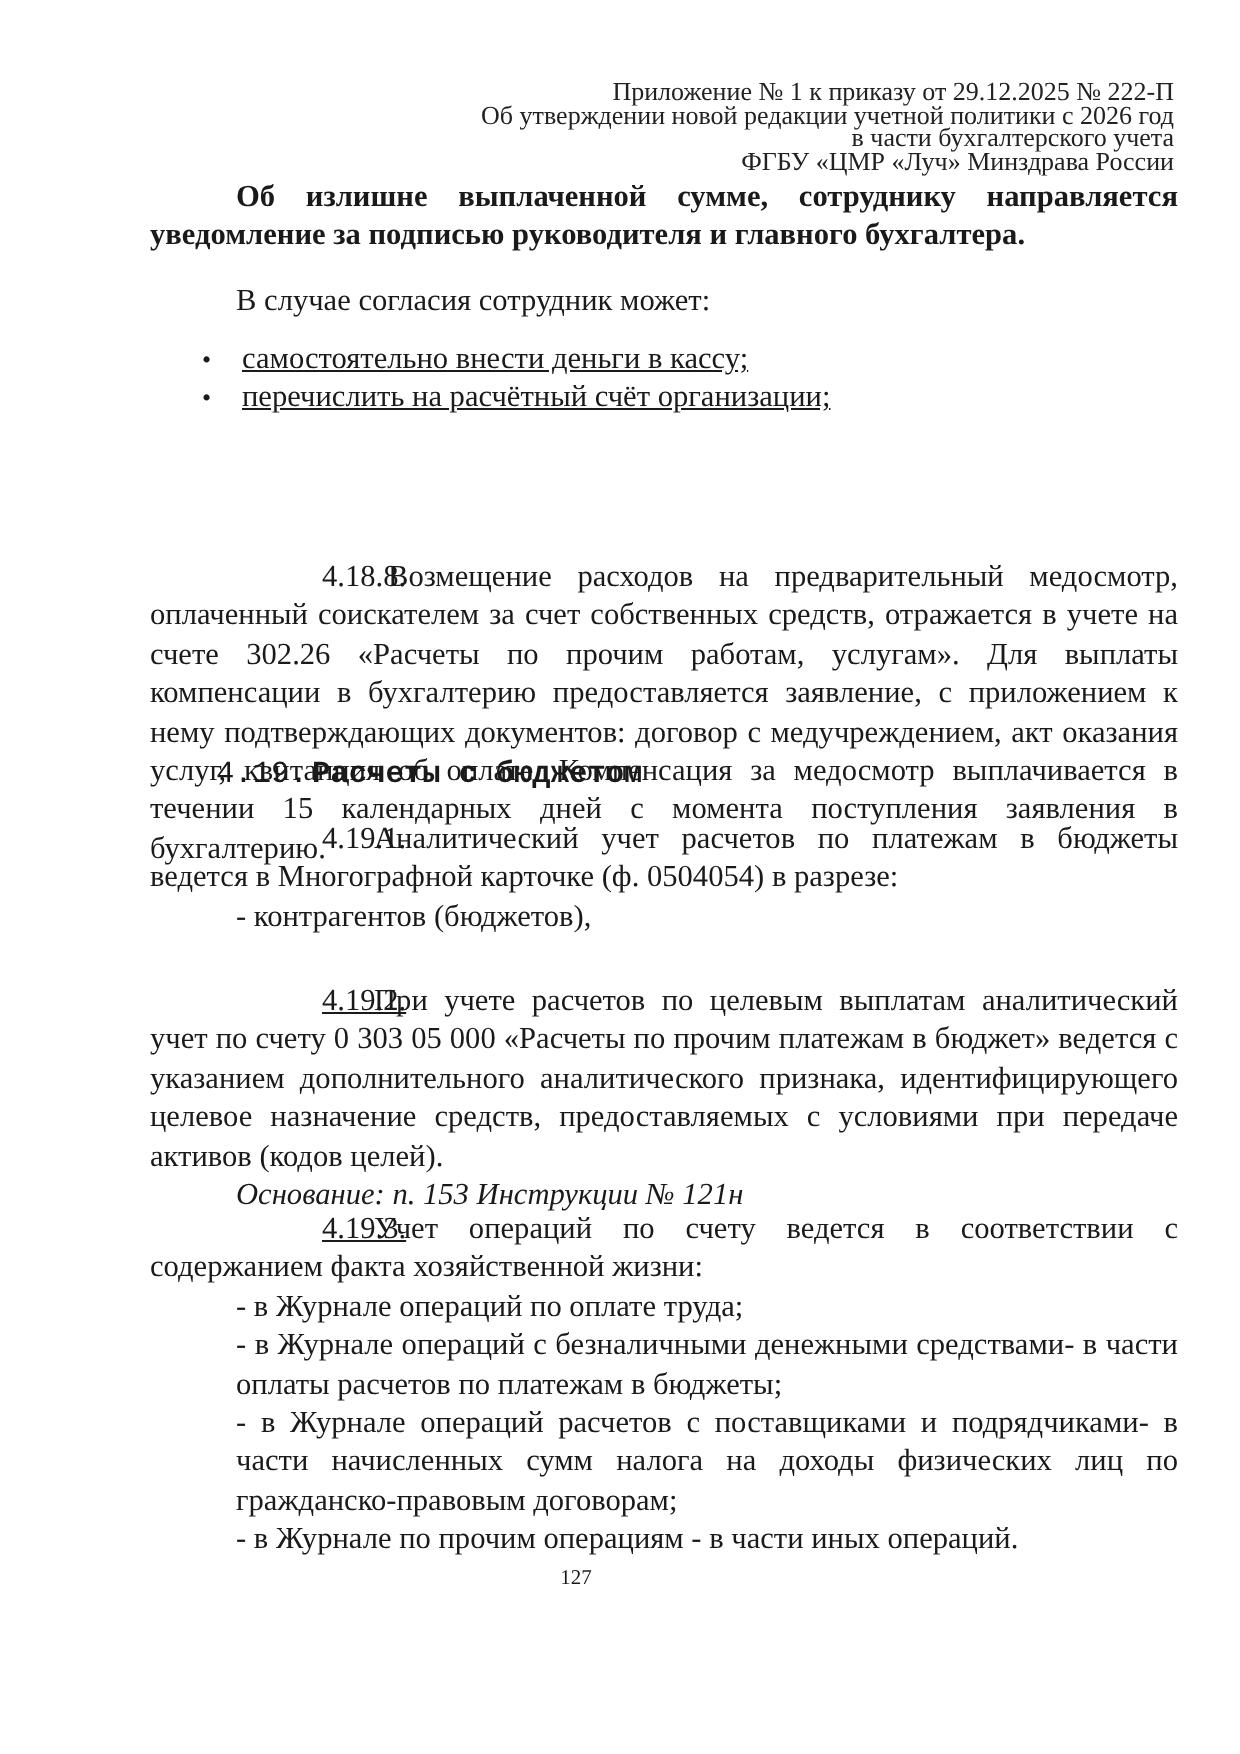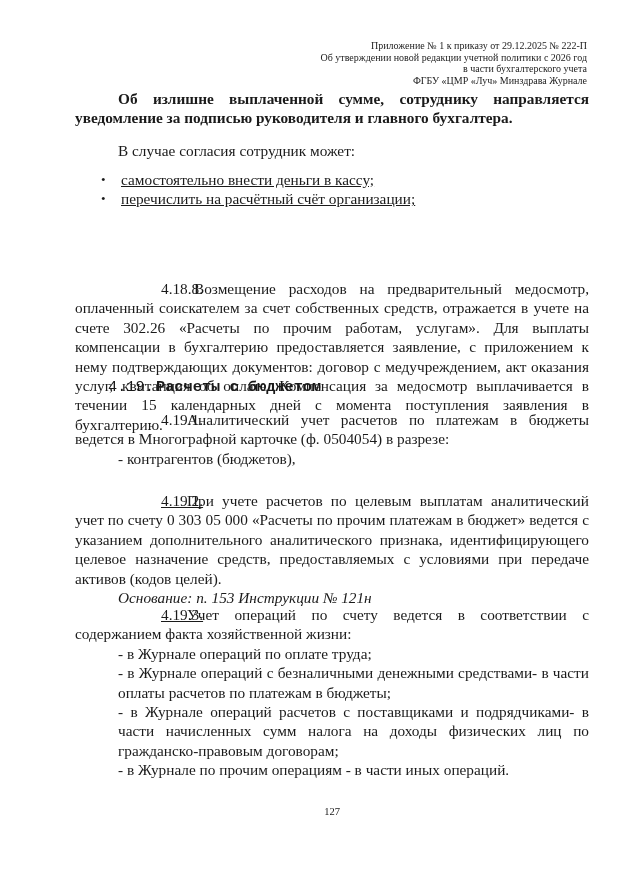--- a/index.html
+++ b/index.html
@@ -1,39 +1,39 @@
 <!DOCTYPE html>
 <html><head>
 <meta charset="utf-8">
 <style>
   html, body { margin: 0; padding: 0; background: #ffffff; }
   body { width: 620px; height: 877px; position: relative; overflow: hidden;
          font-family: "Liberation Serif", "DejaVu Serif", serif; color: #1a1a1a; }
   .header { position: absolute; top: 40px; right: 33px; text-align: right;
-            font-size: 10px; line-height: 11.6px; color: #222; }
+            font-size: 13px; line-height: 11.6px; color: #222; }
   .body-text { position: absolute; left: 75px; width: 514px; font-size: 15.3px; line-height: 19.4px; }
   .p { margin: 0; text-align: justify; }
   .indent { text-indent: 43px; }
   .num { display: inline-block; }
   .bullets { margin: 0; padding: 0; list-style: none; }
   .bullets li { position: relative; padding-left: 31px; text-align: justify; }
   .bullets li::before { content: "\2022"; position: absolute; left: 11px; top: 0; font-size: 13px; }
   .dash { padding-left: 43px; margin: 0; text-align: justify; }
   .bold { font-weight: bold; }
   .italic { font-style: italic; }
-  .page-num { position: absolute; top: 806px; left: 0; width: 576px; text-align: center; font-size: 10.5px; padding-left: 44px; }
+  .page-num { position: absolute; top: 784px; left: 0; width: 576px; text-align: center; font-size: 10.5px; }
 </style>
 </head>
 <body>
 
 <div class="header">
   <div>Приложение № 1 к приказу от 29.12.2025 № 222-П</div>
   <div>Об утверждении новой редакции учетной политики с 2026 год</div>
   <div>в части бухгалтерского учета</div>
-  <div>ФГБУ «ЦМР «Луч» Минздрава Журнале</div>
+  <div>ФГБУ «ЦМР «Луч» Минздрава России</div>
 </div>
 
 <div class="body-text" style="top:89px;font-weight:bold;">
   <p class="p indent">Об излишне выплаченной сумме, сотруднику направляется уведомление за подписью руководителя и главного бухгалтера.</p>
 </div>
 
 <div class="body-text" style="top:141px;">
   <p class="p indent">В случае согласия сотрудник может:</p>
 </div>
 

